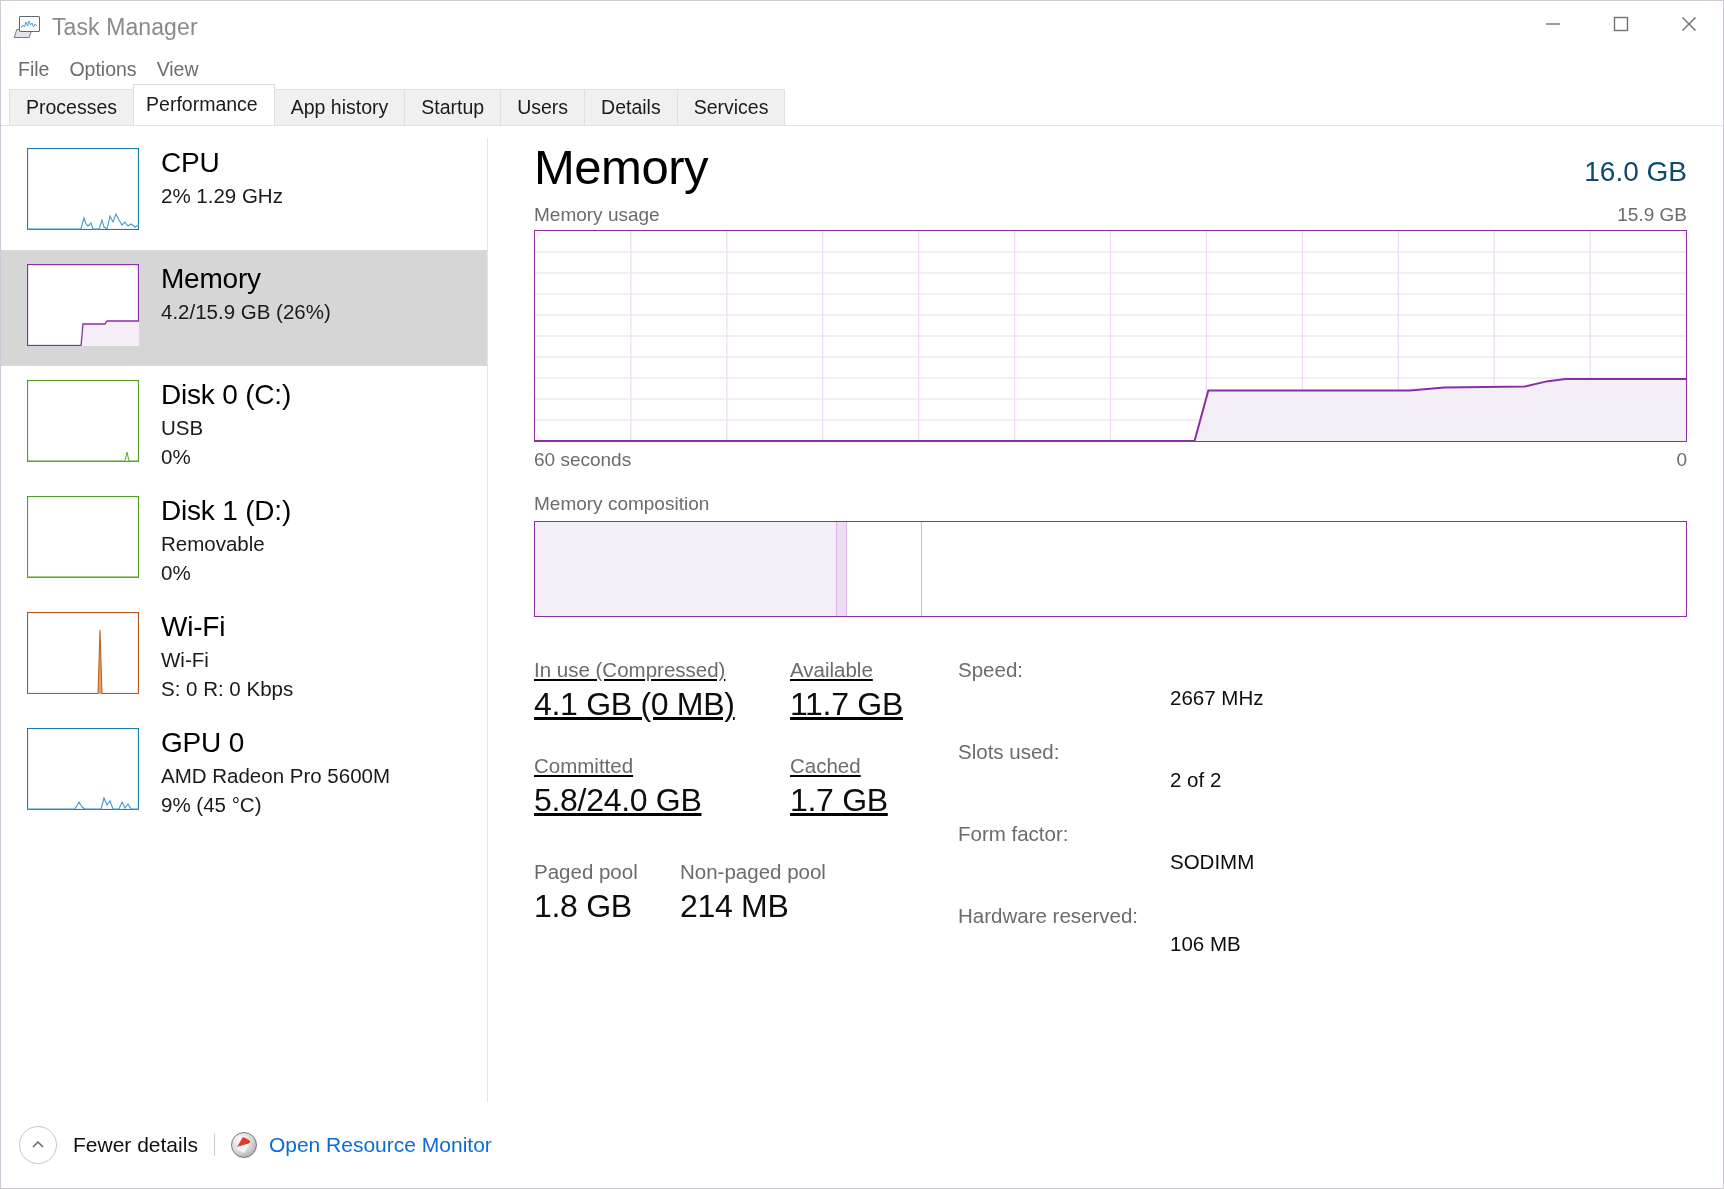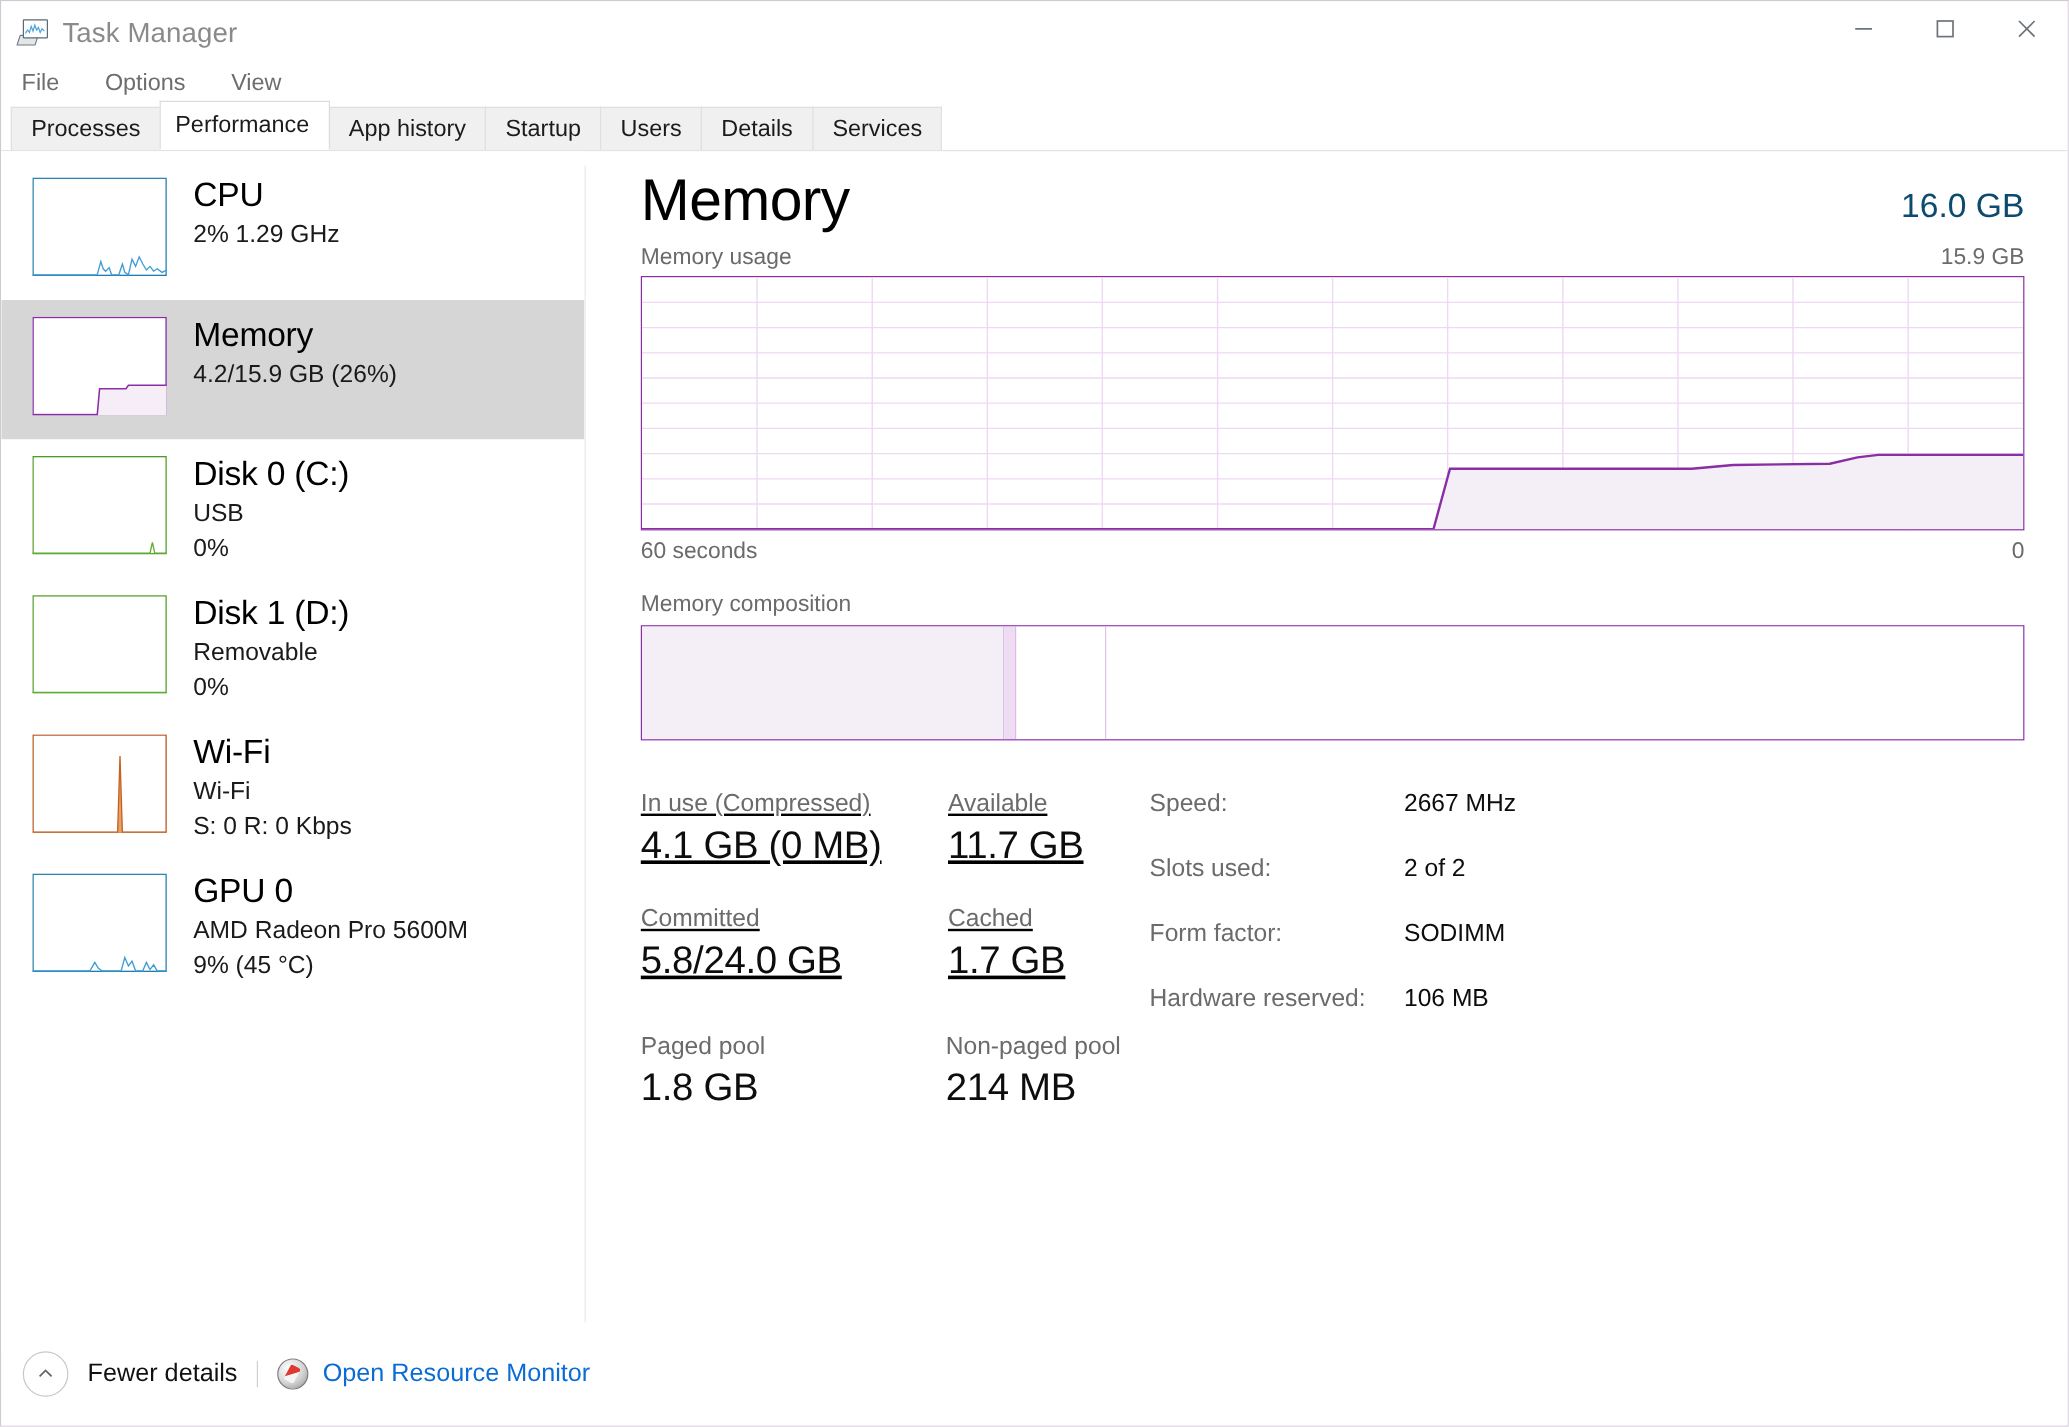--- a/index.html
+++ b/index.html
@@ -62,21 +62,21 @@
     width: 68px; height: 46px;
     display: flex; align-items: center; justify-content: center;
     color: #6c7378;
   }
 
   
   .menubar {
     height: 32px;
     display: flex; align-items: center;
     padding-left: 12px;
-    gap: 28px;
+    gap: 10px;
     background: #ffffff;
   }
   .menuitem {
     font-size: 19.5px;
     color: #6d6d6d;
     padding: 2px 5px;
   }
 
   
   .tabstrip {
@@ -241,39 +241,40 @@
   }
   .stat-value {
     font-size: 32px;
     color: #0d0d0d;
     line-height: 42px;
     letter-spacing: -0.3px;
   }
   .stats-cols { display: flex; text-decoration: underline; }
   .stats-col-a { flex: 0 0 256px; }
   .stats-col-b { flex: 0 0 auto; }
-  .stats-pool { display: flex; margin-top: 10px; justify-content: space-between; }
+  .stats-pool { display: flex; margin-top: 10px; }
   .stats-pool .stats-col-a { flex: 0 0 146px; }
 
   .sysinfo {
     margin-left: 24px;
     display: grid;
     grid-template-columns: 212px auto;
     row-gap: 28px;
     align-content: start;
   }
   .sys-key {
     font-size: 20.5px;
     color: #6b6b6b;
     line-height: 26px;
   }
   .sys-val {
     font-size: 20.5px;
     color: #0d0d0d;
     line-height: 26px;
+    margin-top: 28px;
   }
 
   
   .footer {
     position: absolute;
     left: 0; bottom: 0;
     width: 100%;
     height: 86px;
     display: flex; align-items: center;
     padding-left: 18px;

